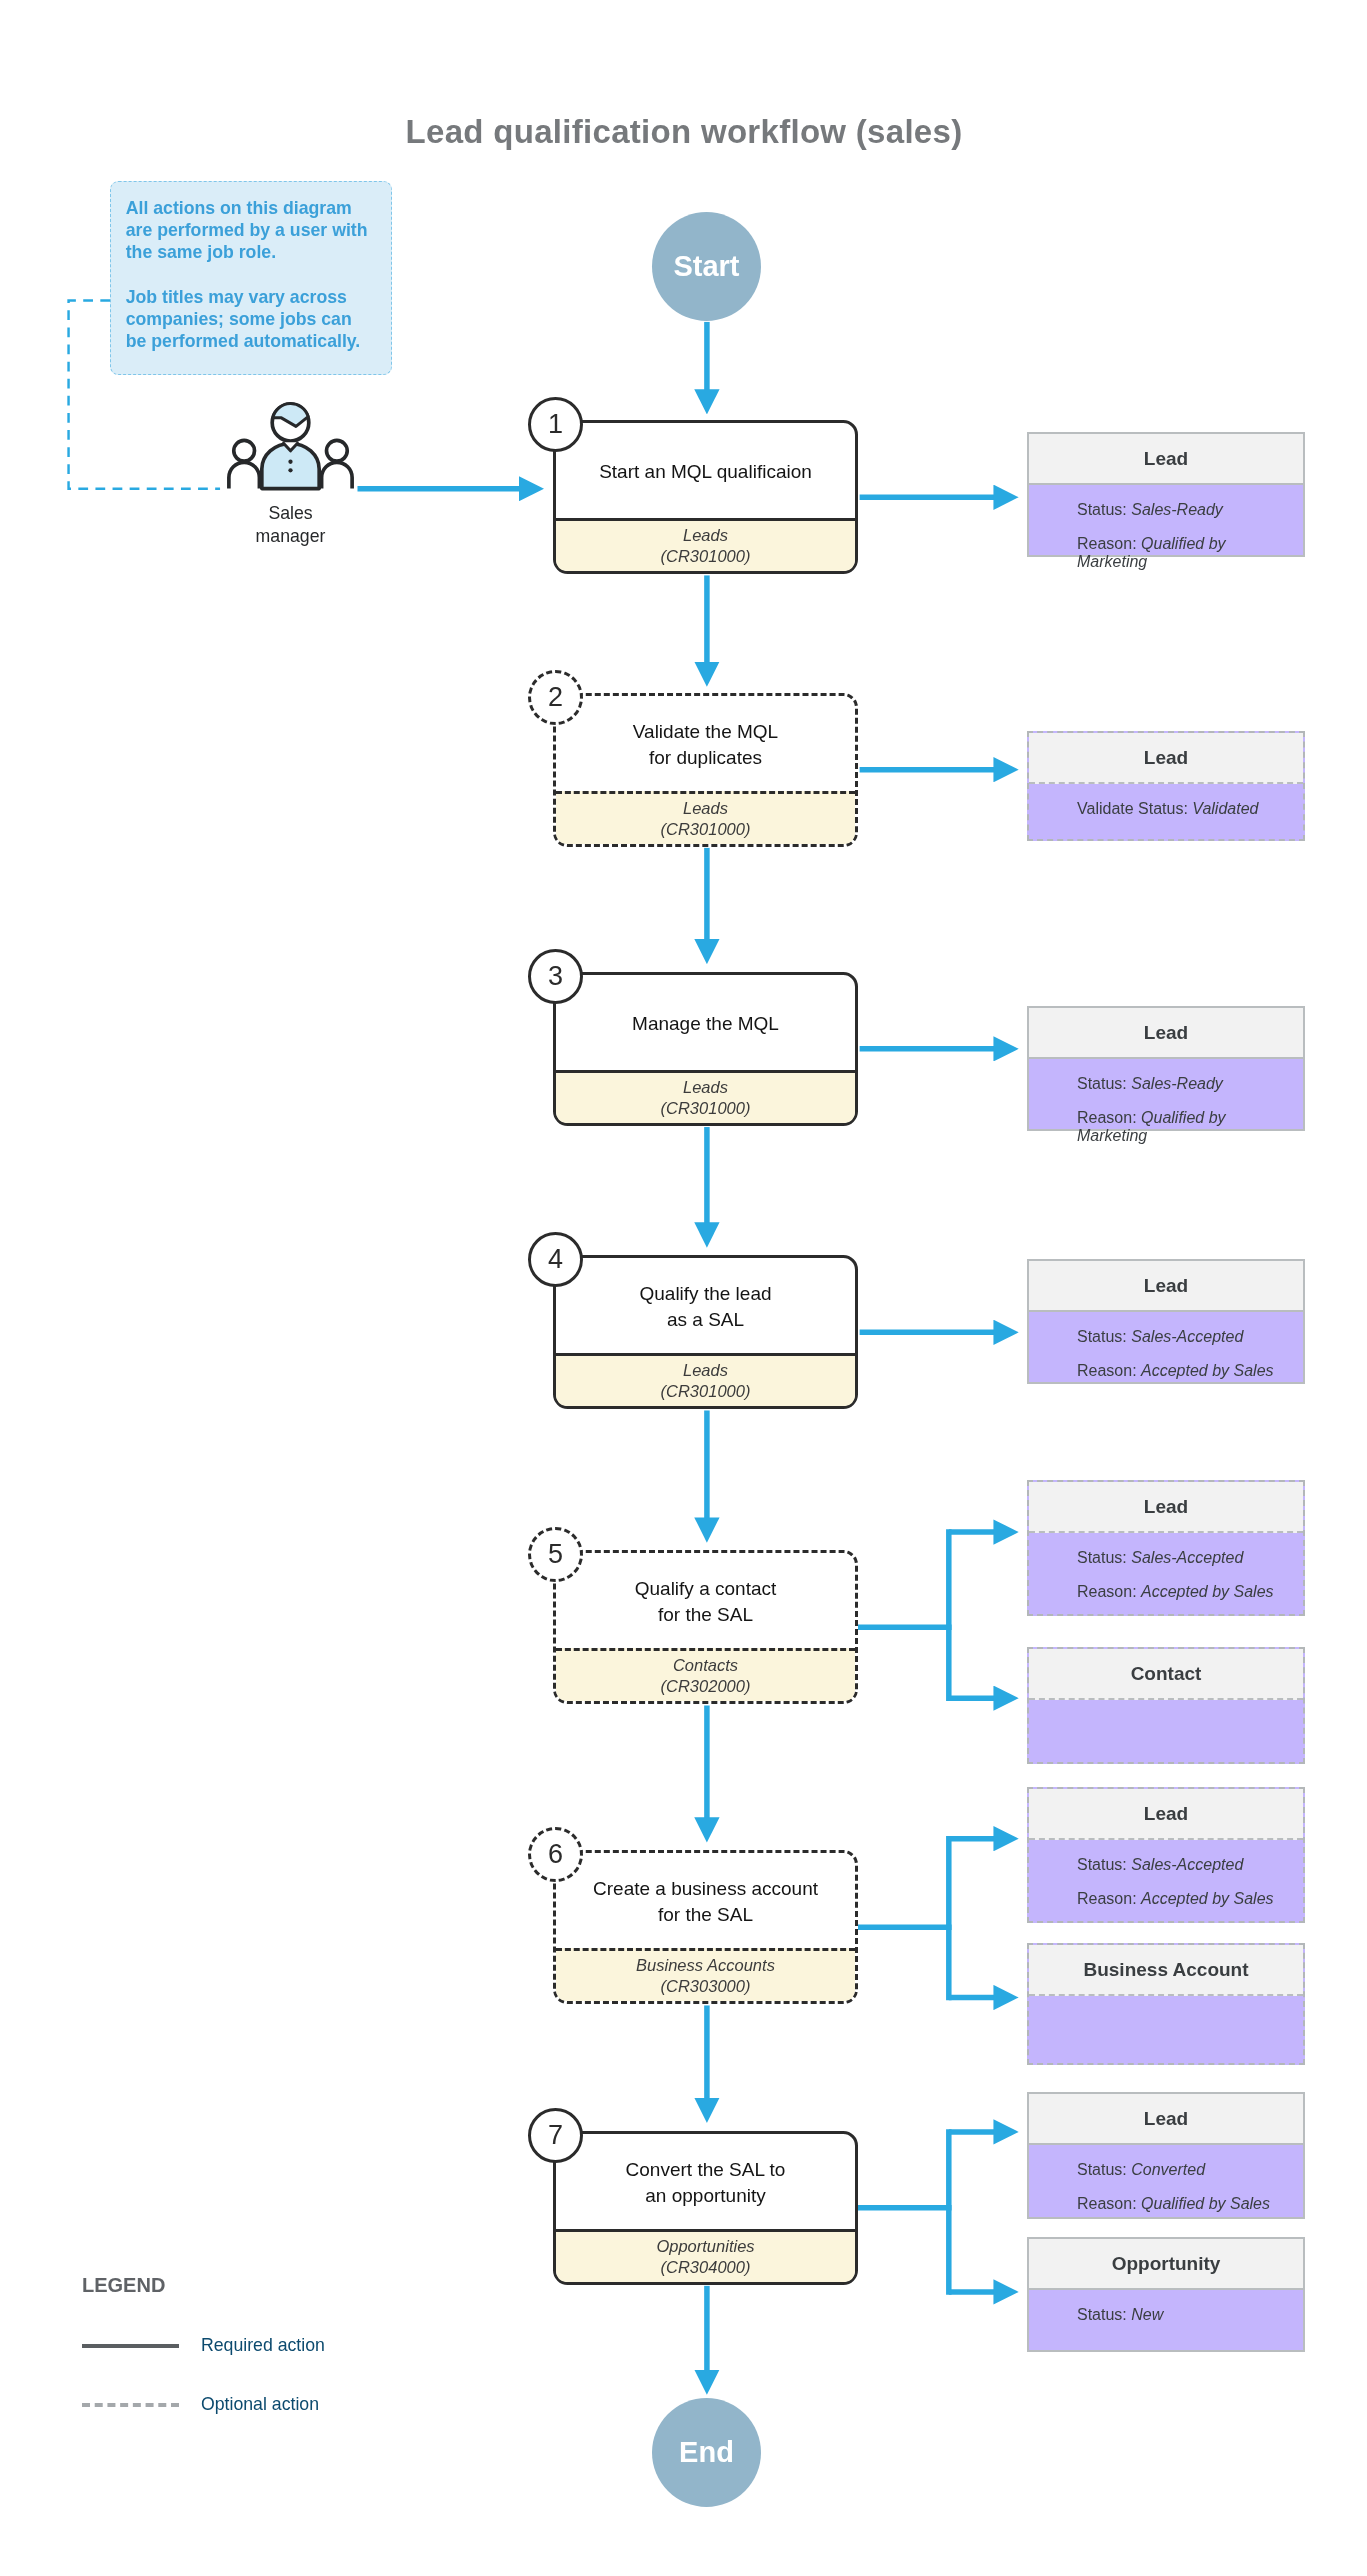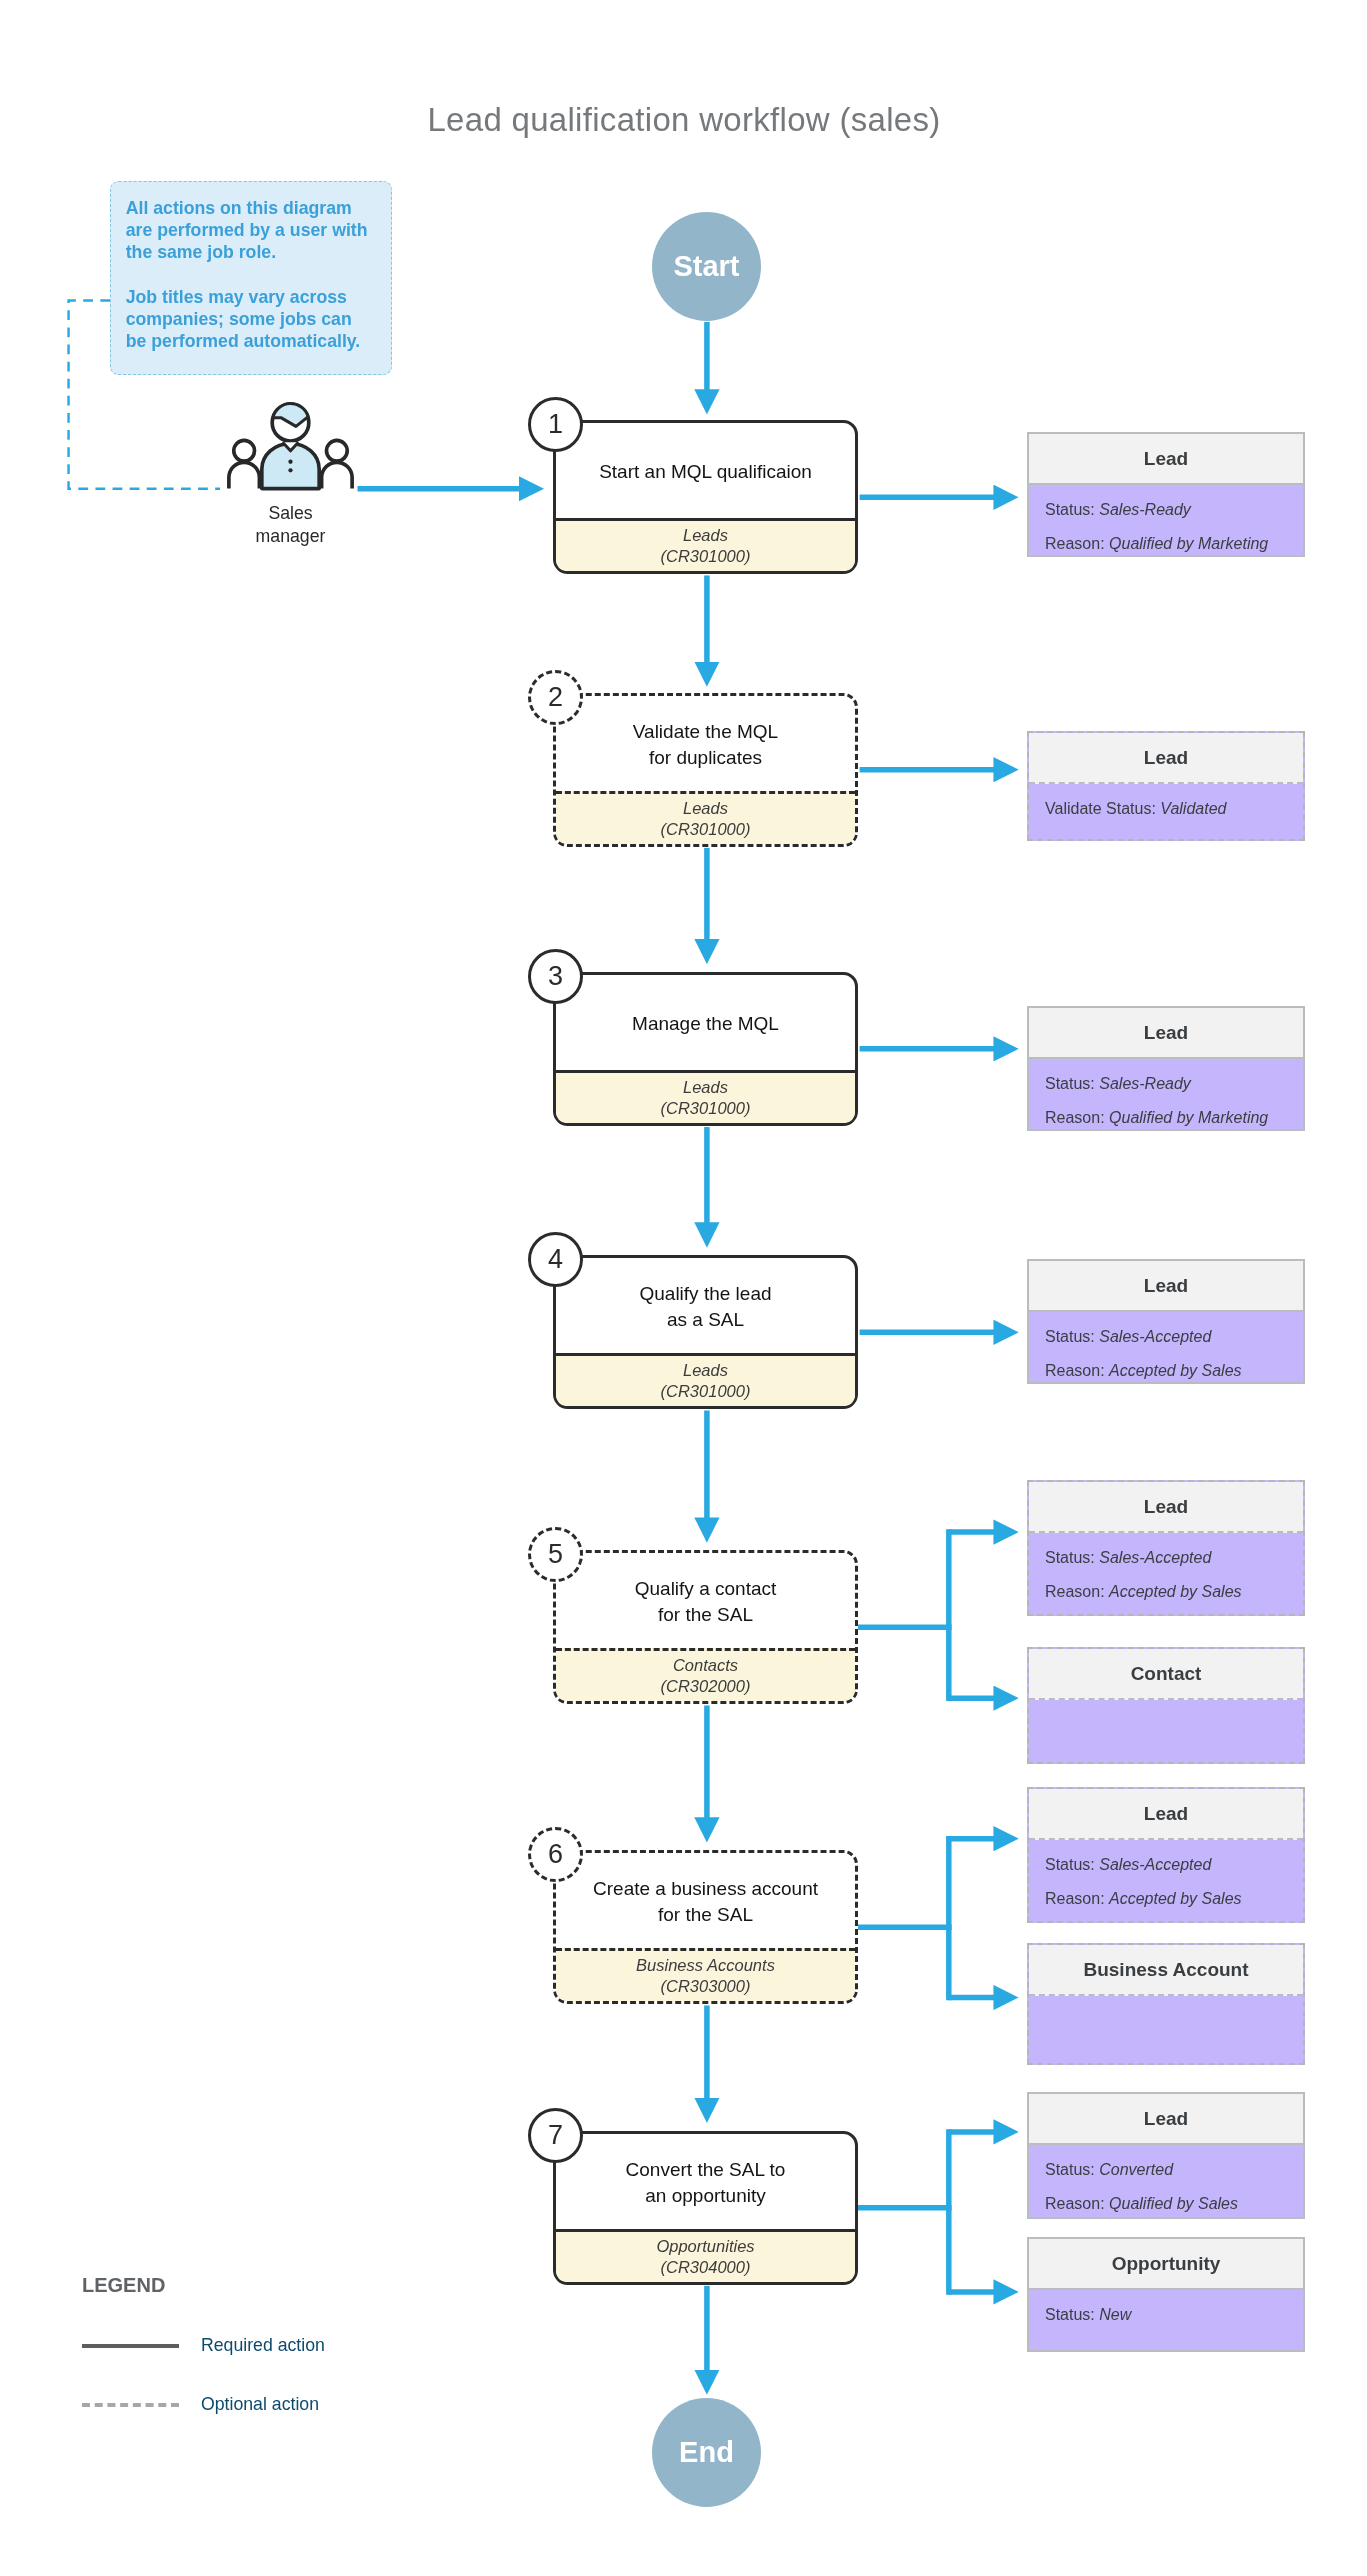--- a/index.html
+++ b/index.html
@@ -1,20 +1,20 @@
 <!DOCTYPE html>
 <html style="font-size:9.8px"><head>
 <meta charset="utf-8">
 <style>
   html,body{margin:0;padding:0;background:#fff;}
   #canvas{position:relative;width:1368px;height:2576px;background:#fff;overflow:hidden;
           font-family:"Liberation Sans","DejaVu Sans",sans-serif;}
   .abs{position:absolute;box-sizing:border-box;}
 
-  #page-title{left:0;right:0;top:101px;text-align:center;font-size:33px;font-weight:normal;color:#76797c;letter-spacing:0.3px;}
+  #page-title{left:0;right:0;top:113px;text-align:center;font-size:33px;font-weight:bold;color:#76797c;letter-spacing:0.3px;}
 
   
   #note{left:110px;top:181px;width:282px;height:194px;background:#daedf8;border:1.8px dashed #7fc6ea;
         border-radius:8.6px;padding:14.7px 6.1px 0 14.7px;color:#3ba0d9;font-weight:bold;font-size:17.7px;
         line-height:1.26;white-space:pre-line;}
 
   
   #actor{left:224px;top:398px;width:133px;height:153px;text-align:center;}
   #actor .label{margin-top:5px;font-size:17.7px;color:#26282a;line-height:1.3;white-space:pre-line;}
 
@@ -36,21 +36,21 @@
   .step-num{position:absolute;left:-28px;top:-26px;width:49px;height:49px;border-radius:50%;background:#fff;
             border:3.1px solid #2b2b2b;display:flex;align-items:center;justify-content:center;font-size:27px;color:#2b2b2b;}
   .step.optional .step-num{border-style:dashed;}
 
   
   .record{left:1027px;width:278px;background:#c4b5fd;border:2.4px solid #b9bdbf;}
   .record.optional{border-style:dashed;border-color:#b3b7b9;}
   .rec-title{height:49px;background:#f2f2f2;border-bottom:2.4px solid #b9bdbf;display:flex;align-items:center;
              justify-content:center;font-weight:bold;font-size:19px;color:#3a3e41;}
   .record.optional .rec-title{border-bottom-style:dashed;}
-  .rec-body{padding:16px 14.7px 0 16px;}
+  .rec-body{padding:16px 14.7px 0 16px;margin-left:32px;}
   .rec-line{font-size:16px;color:#3a3e41;margin-bottom:16px;}
   .rec-line .val{font-style:italic;}
 
   
   #legend{left:82px;top:2274px;width:342px;}
   #legend .ltitle{font-size:20px;font-weight:bold;color:#5f6266;}
   .lrow{display:flex;align-items:center;margin-top:38px;}
   .lsample{width:97px;height:0;}
   .lsample.solid{border-top:4.3px solid #5a5e61;}
   .lsample.dashed{border-top:4.3px dashed #a4a8ab;}

